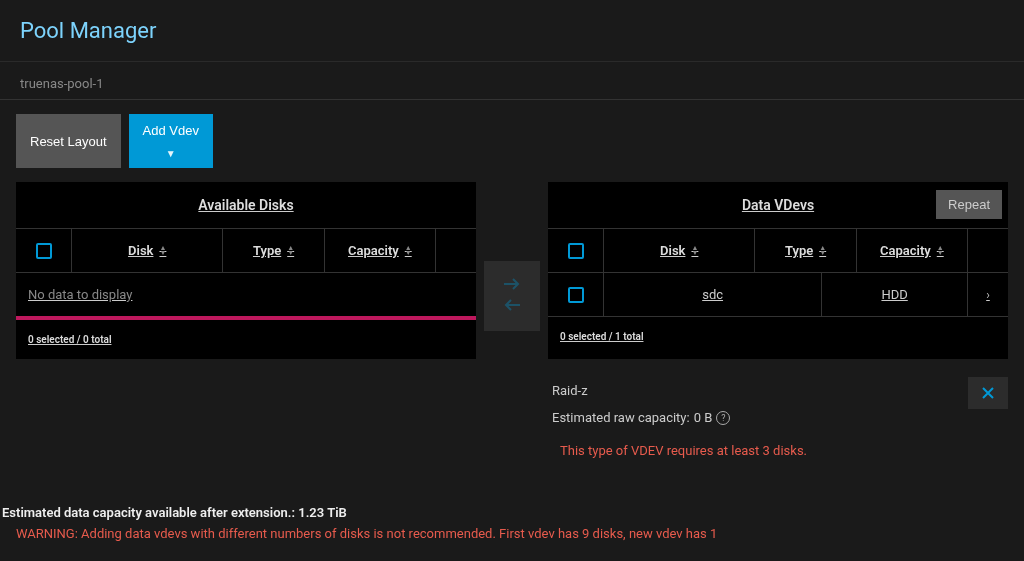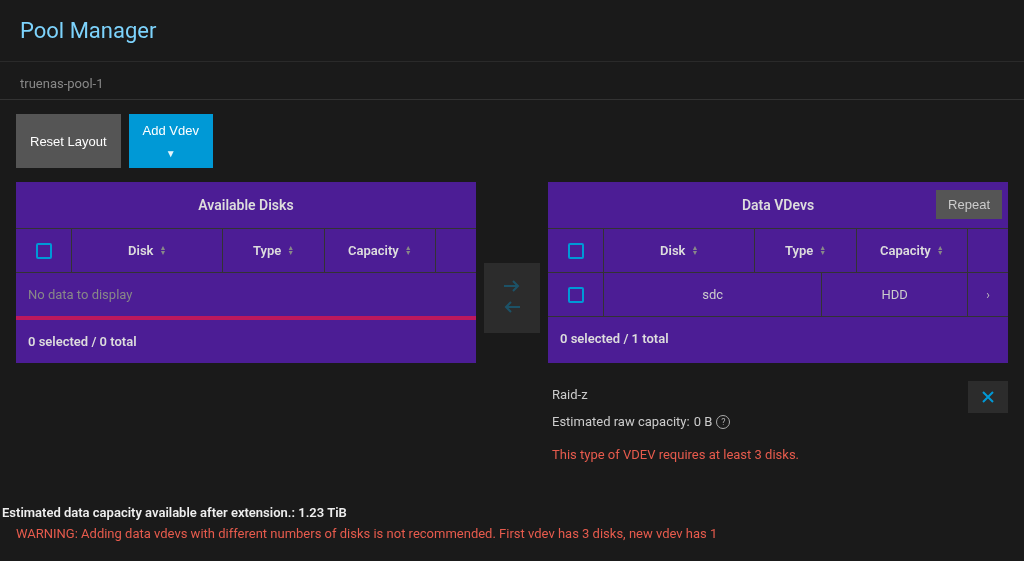--- a/index.html
+++ b/index.html
@@ -43,21 +43,22 @@
   .btn-gray { background: #555; }
   .btn-blue { background: #0099d6; display: flex; align-items: center; gap: 10px; flex-direction: column; }
   .btn-blue .caret { font-size: 10px; opacity: .9; }
   .main-area {
     display: flex;
     padding: 0 16px;
     gap: 0;
   }
   .panel {
     flex: 1;
-    background: #4c1d95;
+    background: #000000;
+    text-decoration: underline;
   }
   .panel-left { margin-right: 8px; }
   .panel-right { margin-left: 8px; }
   .panel-header-row {
     display: flex;
     align-items: center;
     justify-content: center;
     height: 46px;
     position: relative;
   }
@@ -120,21 +121,21 @@
   .empty-row {
     padding: 14px 12px;
     color: #888;
     font-size: 13px;
     border-bottom: 4px solid #be185d;
   }
   .footer-row {
     padding: 14px 12px;
     color: #ddd;
     font-weight: 600;
-    font-size: 13px;
+    font-size: 10px;
   }
   .trow {
     display: flex;
     height: 44px;
     border-bottom: 1px solid #333;
   }
   .chevron { color: #bbb; font-size: 12px; }
   .transfer {
     width: 56px;
     display: flex;
@@ -171,20 +172,21 @@
     display: inline-flex;
     align-items: center;
     justify-content: center;
     font-size: 9px;
     color: #aaa;
   }
   .vdev-warning {
     color: #e75b4d;
     font-size: 13px;
     margin-top: 18px;
+    margin-left: 8px;
   }
   .remove-vdev-btn {
     position: absolute;
     right: 16px;
     top: 18px;
     width: 40px; height: 32px;
     background: #2c2c2c;
     border: none;
     display: flex;
     align-items: center;
@@ -336,14 +338,14 @@
   <div class="est-cap">
     <span>Estimated raw capacity:</span>
     <span>0 B</span>
     <span class="help-icon">?</span>
   </div>
   <div class="vdev-warning">This type of VDEV requires at least 3 disks.</div>
 </div>
 
 <div class="bottom-summary">
   <div class="est-data-cap">Estimated data capacity available after extension.: 1.23 TiB</div>
-  <div class="big-warning">WARNING: Adding data vdevs with different numbers of disks is not recommended. First vdev has 3 disks, new vdev has 1</div>
+  <div class="big-warning">WARNING: Adding data vdevs with different numbers of disks is not recommended. First vdev has 9 disks, new vdev has 1</div>
 </div>
 
 </body></html>

